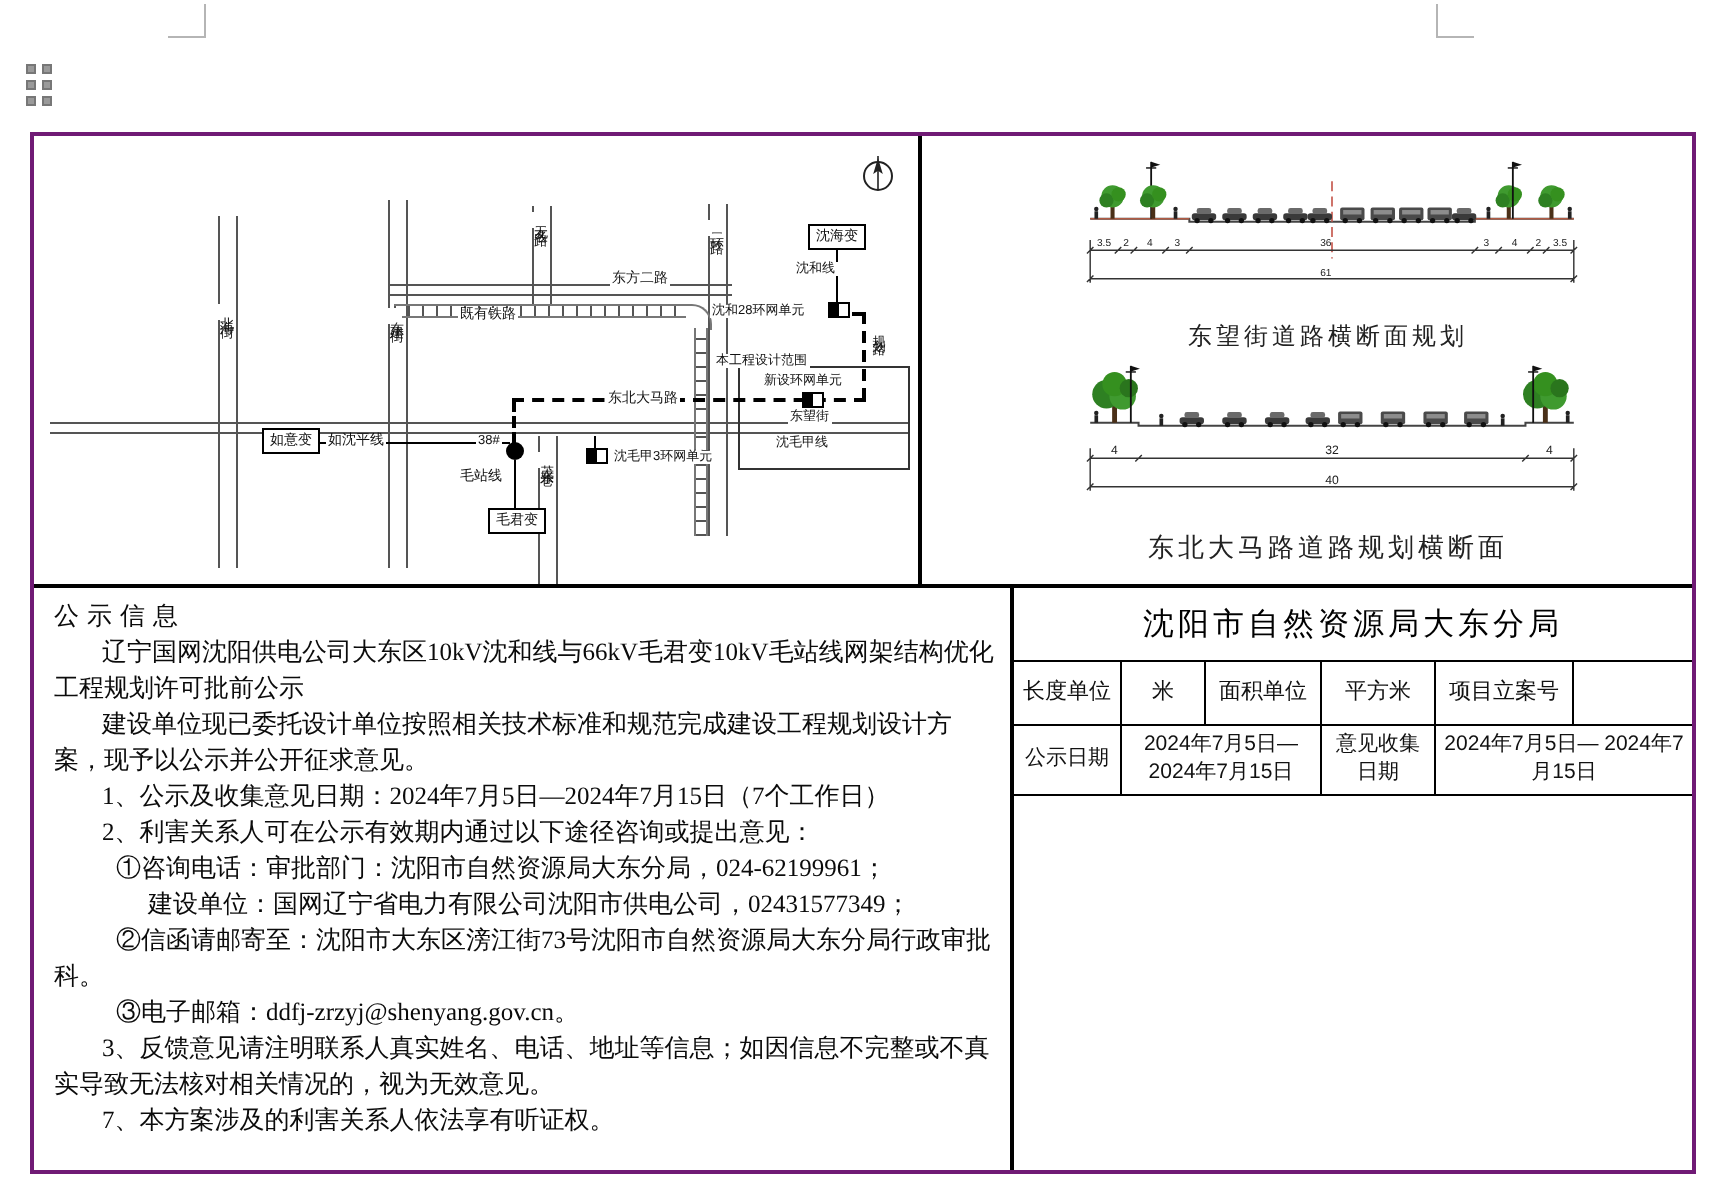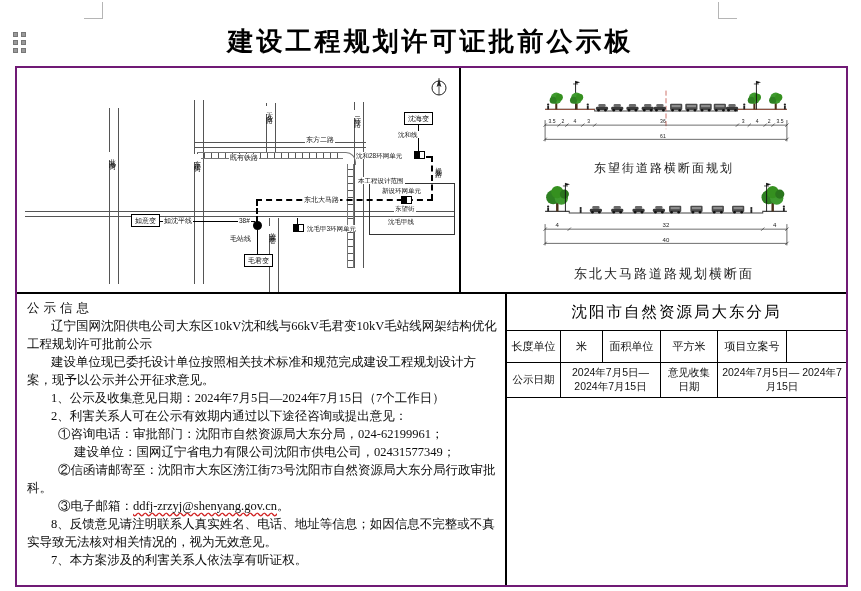--- a/index.html
+++ b/index.html
@@ -47,21 +47,21 @@
   .xsec-block{position:absolute;left:78px;width:254px;}
   .xsec-cap{position:absolute;left:48px;width:310px;text-align:center;color:#222;
             font-family:"Liberation Sans","DejaVu Sans",sans-serif;letter-spacing:2px;}
   
   .notice{padding:5px 8px 0 10px;font-size:12.5px;line-height:18px;color:#0b0b0b;}
   .notice .hd{letter-spacing:4px;}
   .notice p{margin:0;}
   .ind2{text-indent:24px;}
   .ind3{text-indent:31px;}
   .ind4{text-indent:47px;}
-  .email{text-decoration:underline;text-decoration-style:wavy;text-decoration-color:#d02020;text-underline-offset:2px;margin-top:44px;}
+  .email{text-decoration-style:wavy;text-decoration-color:#d02020;text-underline-offset:2px;margin-top:44px;}
   
   .it-header{height:36px;border-bottom:1px solid #000;display:flex;align-items:center;justify-content:center;
              font-size:15.5px;letter-spacing:2px;color:#000;}
   .it-row{display:grid;border-bottom:1px solid #000;}
   .it-row.units{grid-template-columns:54px 42px 58px 57px 69px 1fr;height:31px;font-size:11px;}
   .it-row.dates{grid-template-columns:54px 100px 57px 1fr;height:34px;font-size:10.5px;}
   .it-cell{border-right:1px solid #000;display:flex;align-items:center;justify-content:center;
            text-align:center;padding:1px 2px;box-sizing:border-box;line-height:1.3;}
   .it-cell:last-child{border-right:none;}
   .route{font-family:"Liberation Serif","DejaVu Serif",serif;font-size:12.5px;line-height:26.5px;
@@ -76,21 +76,20 @@
     <span></span>
       <span></span>
       <span></span>
       <span></span>
       <span></span>
       <span></span>
   </div>
   <div class="crop l"></div>
   <div class="crop r"></div>
 
-  <div class="doc-title">建设工程规划许可证批前公示板</div>
 
   <div class="board">
 
     <div class="top-row">
 
       <div class="map-cell">
 
         <svg style="position:absolute;left:412px;top:8px;z-index:5" width="20" height="22" viewBox="0 0 20 22">
           <circle cx="10" cy="12" r="7" fill="none" stroke="#222" stroke-width="1"></circle>
           <line x1="10" y1="2" x2="10" y2="19" stroke="#222" stroke-width="0.8"></line>
@@ -280,21 +279,21 @@
       <div class="notice">
         <p class="hd">公示信息</p>
         <p class="ind2">辽宁国网沈阳供电公司大东区10kV沈和线与66kV毛君变10kV毛站线网架结构优化工程规划许可批前公示</p>
         <p class="ind2">建设单位现已委托设计单位按照相关技术标准和规范完成建设工程规划设计方案，现予以公示并公开征求意见。</p>
         <p class="ind2">1、公示及收集意见日期：2024年7月5日—2024年7月15日（7个工作日）</p>
         <p class="ind2">2、利害关系人可在公示有效期内通过以下途径咨询或提出意见：</p>
         <p class="ind3">①咨询电话：审批部门：沈阳市自然资源局大东分局，024-62199961；</p>
         <p class="ind4">建设单位：国网辽宁省电力有限公司沈阳市供电公司，02431577349；</p>
         <p class="ind3">②信函请邮寄至：沈阳市大东区滂江街73号沈阳市自然资源局大东分局行政审批科。</p>
         <p class="ind3"><span>③电子邮箱：</span><span class="email">ddfj-zrzyj@shenyang.gov.cn</span><span>。</span></p>
-        <p class="ind2">8、反馈意见请注明联系人真实姓名、电话、地址等信息；如因信息不完整或不真实导致无法核对相关情况的，视为无效意见。</p>
+        <p class="ind2">3、反馈意见请注明联系人真实姓名、电话、地址等信息；如因信息不完整或不真实导致无法核对相关情况的，视为无效意见。</p>
         <p class="ind2">7、本方案涉及的利害关系人依法享有听证权。</p>
 
       </div>
     </div>
 
     <div class="br-cell">
       <div class="it-header">沈阳市自然资源局大东分局</div>
       <div class="it-row units">
         <div class="it-cell">长度单位</div>
         <div class="it-cell">米</div>

